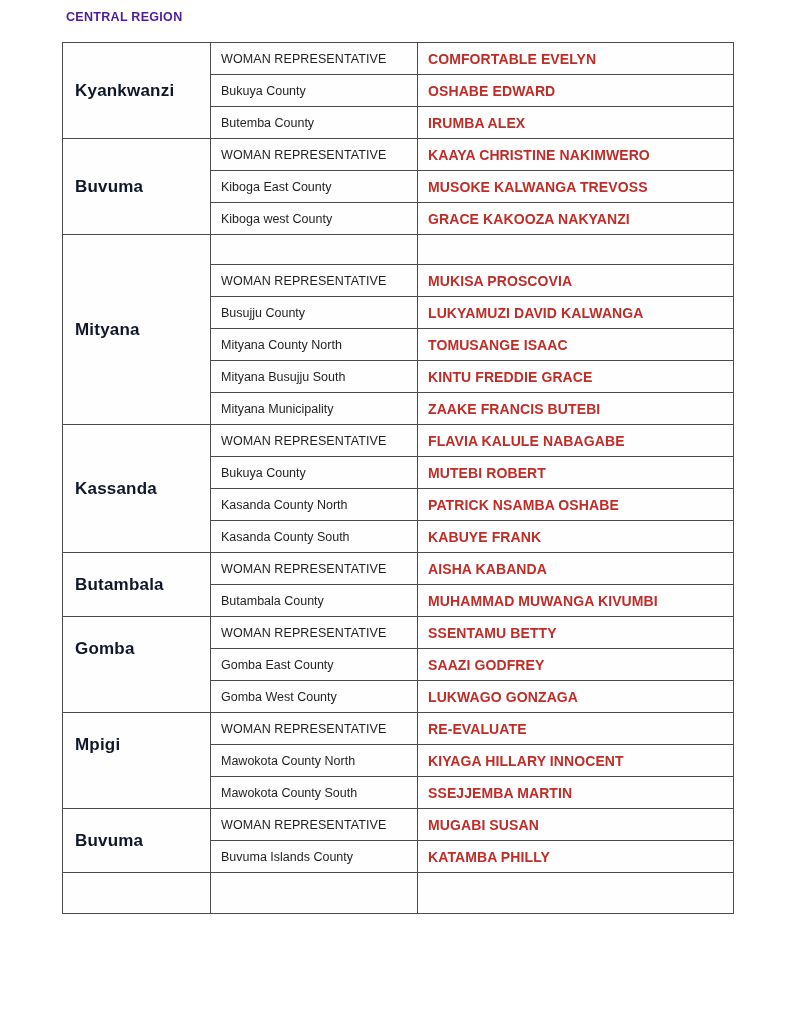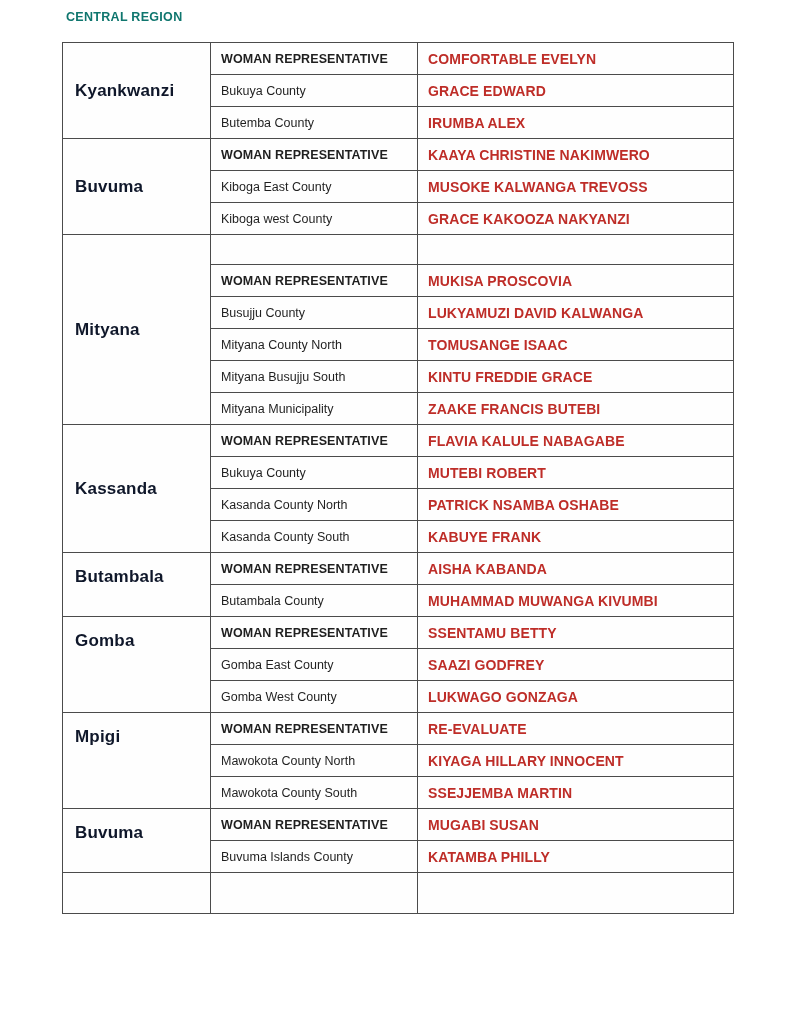--- a/index.html
+++ b/index.html
@@ -15,21 +15,21 @@
     position: relative;
   }
   .page {
     padding: 10px 0 0 62px;
   }
   .doc-title {
     margin: 0 0 0 4px;
     font-size: 12.5px;
     font-weight: 600;
     letter-spacing: 0.3px;
-    color: #0f766e;
+    color: #4c1d95;
     height: 22px;
   }
   table.rep-table {
     border-collapse: collapse;
     table-layout: fixed;
     width: 671px;
     margin-top: 10px;
   }
   table.rep-table td {
     border: 1px solid #4b4b4b;
@@ -47,30 +47,30 @@
 
   td.district {
     font-size: 17px;
     font-weight: 700;
     color: #0f172a;
     padding-left: 12px;
     letter-spacing: 0.2px;
   }
   td.district.vtop {
     vertical-align: top;
-    padding-top: 14px;
+    padding-top: 22px;
     margin-left: 18px;
   }
   td.label {
     font-size: 12.5px;
     color: #1f1f1f;
     padding-left: 10px;
   }
   td.label.wr {
-    font-weight: 700;
+    font-weight: 400;
     font-size: 12.5px;
     letter-spacing: 0.1px;
     margin-left: 28px;
   }
   td.name {
     font-size: 14px;
     font-weight: 700;
     color: var(--accent-red, #be2d28);
     padding-left: 10px;
     letter-spacing: 0.1px;
@@ -90,21 +90,21 @@
     </colgroup>
     <tbody>
 
       <tr class="row">
         <td class="district" rowspan="3">Kyankwanzi</td>
         <td class="label wr">WOMAN REPRESENTATIVE</td>
         <td class="name">COMFORTABLE EVELYN</td>
       </tr>
       <tr class="row">
         <td class="label">Bukuya County</td>
-        <td class="name">GRACE EDWARD</td>
+        <td class="name">OSHABE EDWARD</td>
       </tr>
       <tr class="row">
         <td class="label">Butemba County</td>
         <td class="name">IRUMBA ALEX</td>
       </tr>
 
       <tr class="row">
         <td class="district" rowspan="3">Buvuma</td>
         <td class="label wr">WOMAN REPRESENTATIVE</td>
         <td class="name">KAAYA CHRISTINE NAKIMWERO</td>

